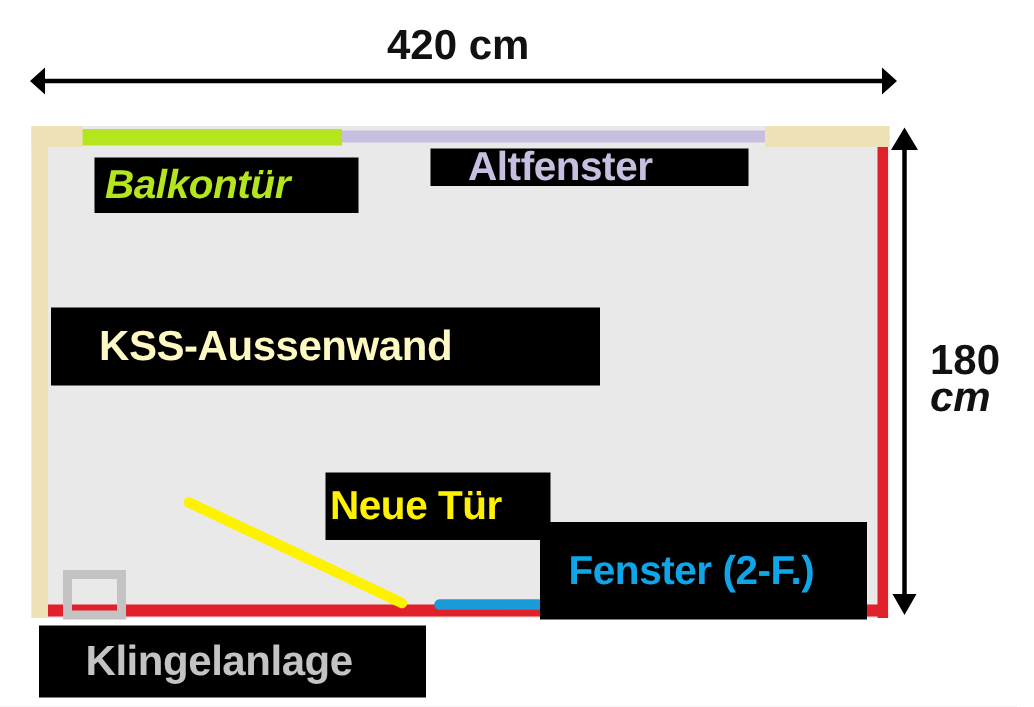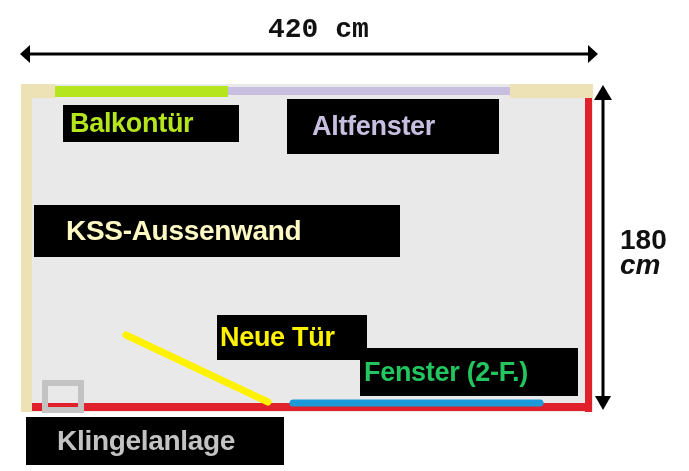--- a/index.html
+++ b/index.html
@@ -17,21 +17,21 @@
       position: absolute; background: #000000; font-weight: bold;
       display: flex; align-items: center; box-sizing: border-box;
       letter-spacing: -0.3px;
     }
     .dim-text { position: absolute; font-weight: bold; color: #111111; }
     svg.overlay { position: absolute; left: 0; top: 0; }
   </style>
 </head>
 <body>
 
-<div class="dim-text" style="left:268px; top:12px; font-size:28px; line-height:36px;font-family:Liberation Mono, monospace;">420 cm</div>
+<div class="dim-text" style="left:258px; top:12px; font-size:28px; line-height:36px;">420 cm</div>
 
 <div class="abs room"></div>
 
 <svg class="overlay" width="689" height="471" viewBox="0 0 689 471">
 
   <g>
     <line x1="28" y1="54" x2="590" y2="54" stroke="#000" stroke-width="3"></line>
     <polygon points="20,54 30,45 30,63" fill="#000"></polygon>
     <polygon points="598,54 588,45 588,63" fill="#000"></polygon>
   </g>
@@ -53,37 +53,37 @@
   <rect x="585" y="98" width="7" height="314" fill="#e0202a"></rect>
   <rect x="32" y="403" width="560" height="8" fill="#e0202a"></rect>
 
   <line x1="126" y1="335" x2="268" y2="402" stroke="#fff200" stroke-width="7" stroke-linecap="round"></line>
 
   <line x1="293" y1="403" x2="540" y2="403" stroke="#1a9ad8" stroke-width="7" stroke-linecap="round"></line>
 
   <rect x="45" y="383" width="36" height="27" fill="none" stroke="#c3c3c3" stroke-width="6"></rect>
 </svg>
 
-<div class="label" style="left:63px; top:105px; width:176px; height:37px; padding-left:7px; font-size:27px; color:#b5e61d;">
+<div class="label" style="left:63px; top:105px; width:176px; height:37px; padding-left:7px; font-size:27px; color:#b5e61d;font-style:italic;">
   <span>Balkontür</span>
 </div>
 
-<div class="label" style="left:287px; top:99px; width:212px; height:55px; padding-left:25px; font-size:27px; color:#c8bfe0;">
+<div class="label" style="left:287px; top:99px; width:212px; height:25px; padding-left:25px; font-size:27px; color:#c8bfe0;">
   <span>Altfenster</span>
 </div>
 
 <div class="label" style="left:34px; top:205px; width:366px; height:52px; padding-left:32px; font-size:28px; color:#fef9c3;">
   <span>KSS-Aussenwand</span>
 </div>
 
 <div class="label" style="left:188px; top:315px; width:150px; height:45px; padding-left:3px; font-size:27px; color:#fff200;margin-left:29px;">
   <span>Neue Tür</span>
 </div>
 
-<div class="label" style="left:360px; top:348px; width:218px; height:48px; padding-left:4px; font-size:27px; color:#22c55e;">
+<div class="label" style="left:360px; top:348px; width:218px; height:65px; padding-left:19px; font-size:27px; color:#0ea5e9;">
   <span>Fenster (2-F.)</span>
 </div>
 
 <div class="label" style="left:26px; top:417px; width:258px; height:48px; padding-left:31px; font-size:28px; color:#c3c3c3;">
   <span>Klingelanlage</span>
 </div>
 
 <div class="dim-text" style="left:620px; top:201px; font-size:28px; line-height:34px;margin-top:22px;">180</div>
 <div class="dim-text" style="left:620px; top:248px; font-size:28px; line-height:34px;font-style:italic;">cm</div>
 

